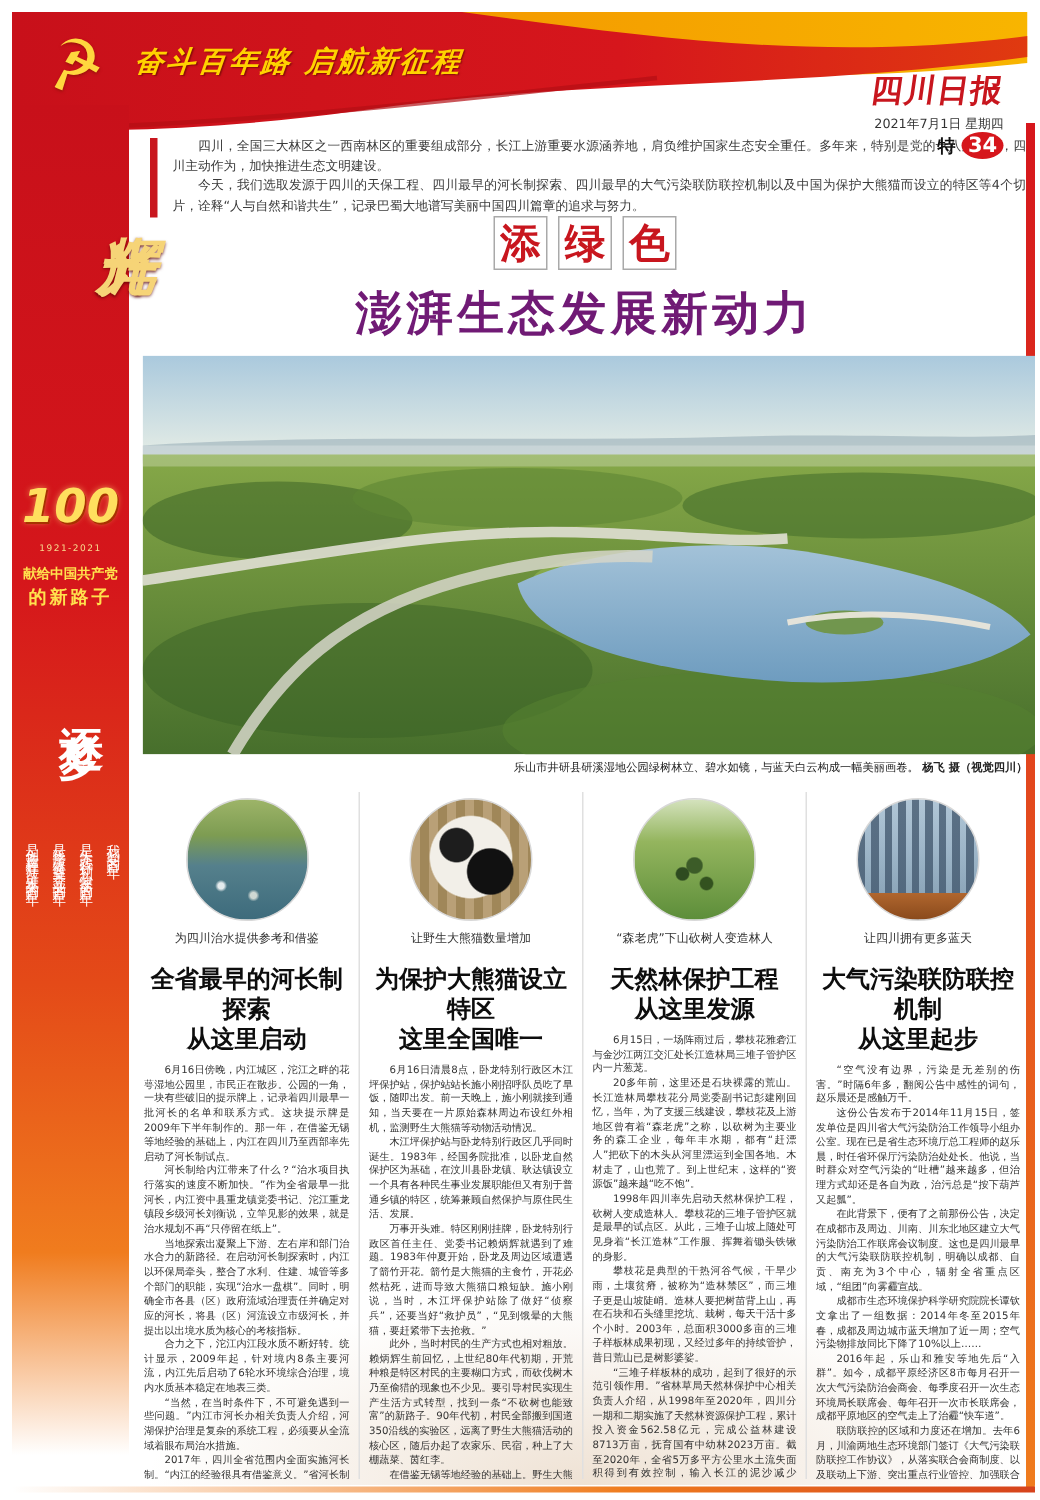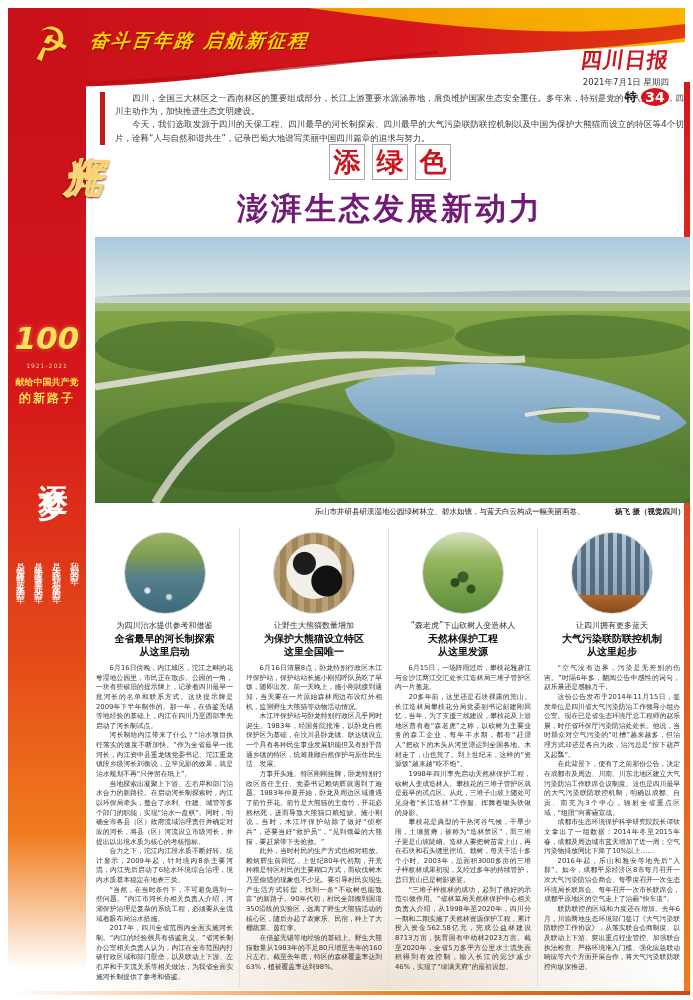--- a/index.html
+++ b/index.html
@@ -57,21 +57,21 @@
   .headline { position:absolute; left:95px; top:144px; width:590px; text-align:center; }
   .boxes { display:flex; justify-content:center; gap:7px; }
   .box { width:36px; height:36px; border:1px solid #a9a9a9; background:#fff; display:flex;
         align-items:center; justify-content:center; font-family:"DejaVu Serif","Liberation Serif",serif;
         font-size:27px; font-weight:bold; color:#c8161e; }
   .mainhead { margin-top:8px; font-size:31px; font-weight:800; color:#701a75; letter-spacing:3px; }
 
   
   .photo { position:absolute; left:95px; top:237px; width:595px; height:266px; overflow:hidden; }
   .photo-caption { position:absolute; left:95px; top:507px; width:590px; text-align:right; font-size:7.5px; color:#222; }
-  .photo-caption b { font-weight:bold;margin-left:28px; }
+  .photo-caption b { font-weight:bold; }
 
   
   .cols { position:absolute; left:90px; top:528px; width:596px; height:458px; display:grid;
         grid-template-columns:1fr 1fr 1fr 1fr; z-index:2; }
   .col { padding:0 6px; overflow:hidden; border-left:1px solid #e0e0e0; }
   .col:first-child { border-left:none; }
   .circle { width:82px; height:82px; border-radius:50%; margin:4px auto 6px auto; border:1px solid #d8d8d8; }
   .c1 { background:
         radial-gradient(circle at 28% 72%, rgba(255,255,255,.85) 2px, rgba(255,255,255,0) 4px),
         radial-gradient(circle at 55% 80%, rgba(240,240,230,.8) 2px, rgba(255,255,255,0) 4px),
@@ -83,22 +83,22 @@
         repeating-linear-gradient(90deg,#b9a077 0 6px,#a08759 6px 12px); }
   .c3 { background:
         radial-gradient(circle at 40% 62%, #2e4b20 4px, rgba(0,0,0,0) 5px),
         radial-gradient(circle at 60% 70%, #33521f 4px, rgba(0,0,0,0) 5px),
         radial-gradient(circle at 50% 55%, #3c5c28 5px, rgba(0,0,0,0) 6px),
         linear-gradient(180deg,#d4e2bd 0%,#94b55e 35%,#5d8e3a 100%); }
   .c4 { background:
         linear-gradient(180deg, rgba(0,0,0,0) 78%, #b0662e 78%, #8a4a1c 100%),
         repeating-linear-gradient(90deg, rgba(72,94,116,.85) 0 5px, rgba(140,165,185,.4) 5px 9px),
         linear-gradient(180deg,#c9dcea 0%,#a8c0d2 45%,#7b97ab 100%); }
-  .kicker { text-align:center; font-size:8px; color:#333; margin-bottom:2px; }
-  .ctitle { text-align:center; font-size:10px; font-weight:bold; color:#0d0d0d; line-height:1.25; margin-bottom:6px; }
+  .kicker { text-align:center; font-size:8px; color:#333; margin-bottom:12px; }
+  .ctitle { text-align:center; font-size:16px; font-weight:bold; color:#0d0d0d; line-height:1.25; margin-bottom:6px; }
   .body p { font-size:6.8px; line-height:1.42; color:#333; text-align:justify; text-indent:2em; }
 
   .watermark { position:absolute; left:95px; top:860px; width:590px; height:130px; z-index:1;
         background:radial-gradient(ellipse at 50% 100%, rgba(196,150,100,.28), rgba(196,150,100,0) 70%); }
 </style>
 </head>
 <body>
 
 <div id="page">
 

